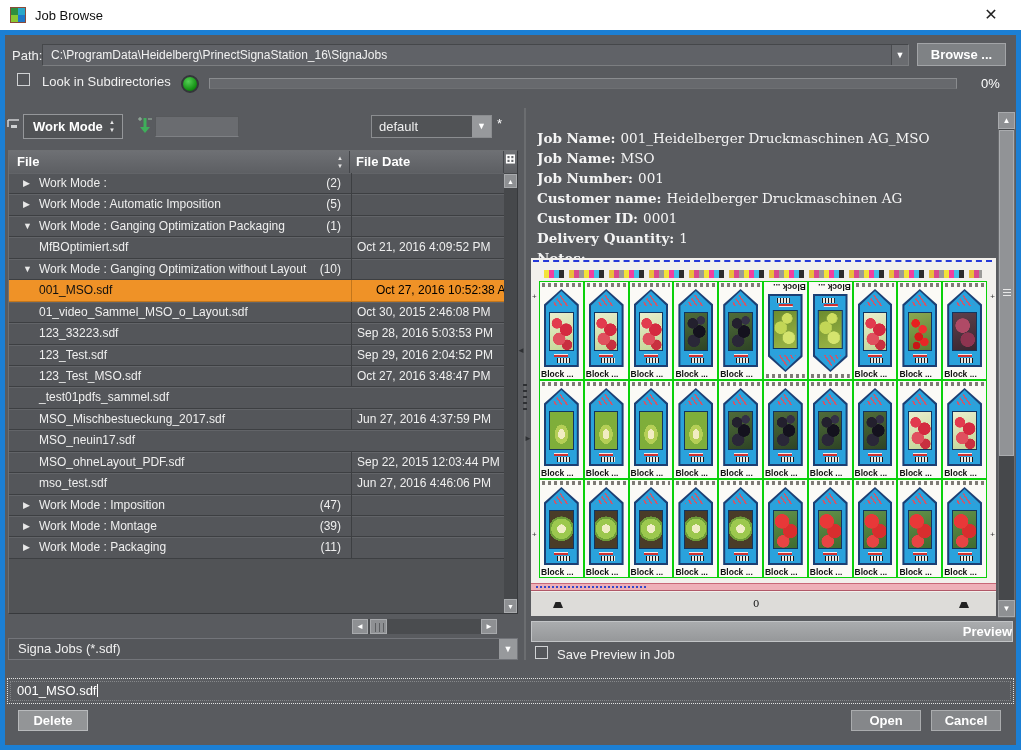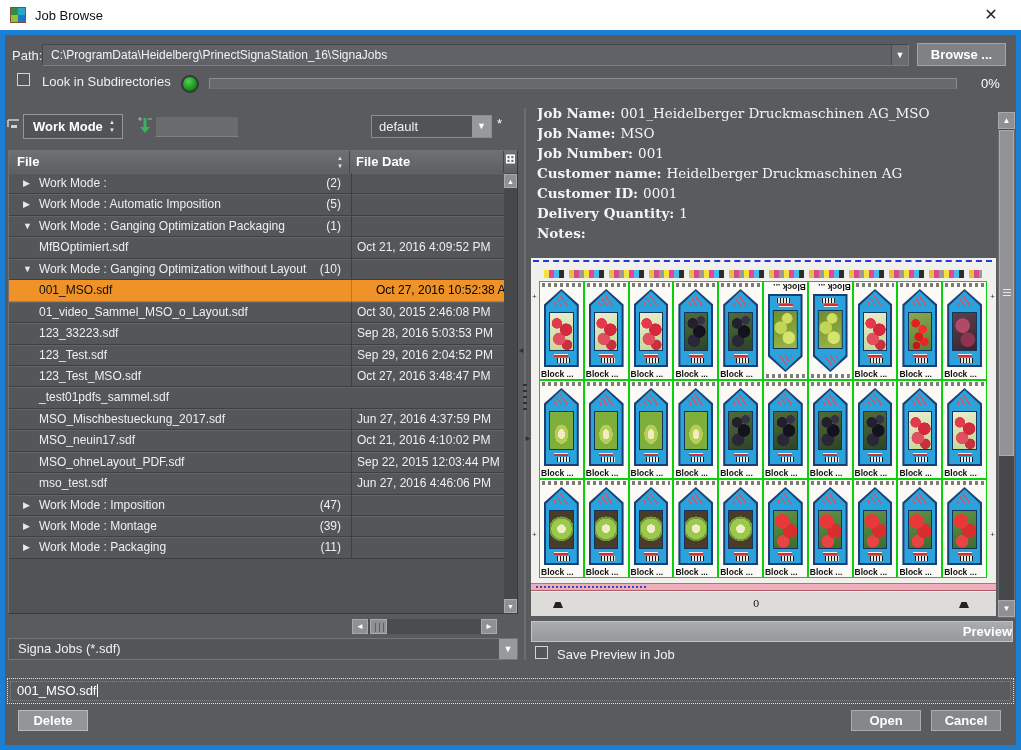--- a/index.html
+++ b/index.html
@@ -66,21 +66,21 @@
   #hsb-thumb{position:absolute;left:370px;top:619px;width:17px;height:15px;background:#8e9093;border:1px solid #a8aaad;background-image:repeating-linear-gradient(90deg,transparent 0 3px,#5c5e61 3px 4px);background-size:13px 9px;background-position:1px 3px;background-repeat:no-repeat;}
   #filter-combo{position:absolute;left:8px;top:638px;width:510px;height:22px;background:#54565a;border:1px solid #73757a;color:#f0f0f0;font-size:13px;line-height:20px;padding-left:9px;cursor:pointer;}
   #filter-arrow{position:absolute;right:0;top:0;width:18px;height:20px;background:#97999c;color:#fff;font-size:9px;text-align:center;line-height:20px;}
   
   #splitter{position:absolute;left:524px;top:108px;width:2px;height:552px;background:#6b6d70;}
   .split-tri{position:absolute;color:#2e3033;font-size:8px;}
   #split-left{left:517px;top:346px;}
   #split-right{left:524px;top:434px;}
   #split-grip{position:absolute;left:523px;top:384px;width:4px;height:26px;background:repeating-linear-gradient(180deg,#2e3033 0 2px,transparent 2px 6px);}
   
-  #info{position:absolute;left:537px;top:103px;width:450px;font-family:"DejaVu Serif","Liberation Serif",serif;font-size:13.5px;color:#f5f5f5;}
+  #info{position:absolute;left:537px;top:128px;width:450px;font-family:"DejaVu Serif","Liberation Serif",serif;font-size:13.5px;color:#f5f5f5;}
   .iline{height:20px;line-height:20px;white-space:nowrap;overflow:hidden;}
   .ilabel{font-weight:bold;margin-right:5px;}
   
   #vsb-r-track{position:absolute;left:998px;top:112px;width:17px;height:506px;background:#46484b;border:1px solid #6a6c6f;}
   #vsb-r-up{left:998px;top:112px;width:17px;height:17px;font-size:8px;line-height:15px;}
   #vsb-r-dn{left:998px;top:600px;width:17px;height:17px;font-size:8px;line-height:15px;}
   #vsb-r-thumb{position:absolute;left:999px;top:130px;width:15px;height:326px;background:#919396;border:1px solid #aaacaf;}
   #vsb-r-grip{position:absolute;left:3px;top:158px;width:8px;height:8px;background:repeating-linear-gradient(180deg,#e8e8e8 0 1px,transparent 1px 3px);}
   
   #sheet{position:absolute;left:531px;top:258px;width:465px;height:358px;background:#f2f0ec;overflow:hidden;}
@@ -259,21 +259,20 @@
     <div class="c-file"><span class="fname">_test01pdfs_sammel.sdf</span></div>
   </div>
 
   <div class="trow">
     <div class="c-file"><span class="fname">MSO_Mischbestueckung_2017.sdf</span></div>
     <div class="c-date fdate">Jun 27, 2016 4:37:59 PM</div>
   </div>
 
   <div class="trow">
     <div class="c-file"><span class="fname">MSO_neuin17.sdf</span></div>
-    <div class="c-date fdate">Oct 21, 2016 4:10:02 PM</div>
   </div>
 
   <div class="trow">
     <div class="c-file"><span class="fname">MSO_ohneLayout_PDF.sdf</span></div>
     <div class="c-date fdate">Sep 22, 2015 12:03:44 PM</div>
   </div>
 
   <div class="trow">
     <div class="c-file"><span class="fname">mso_test.sdf</span></div>
     <div class="c-date fdate">Jun 27, 2016 4:46:06 PM</div>

